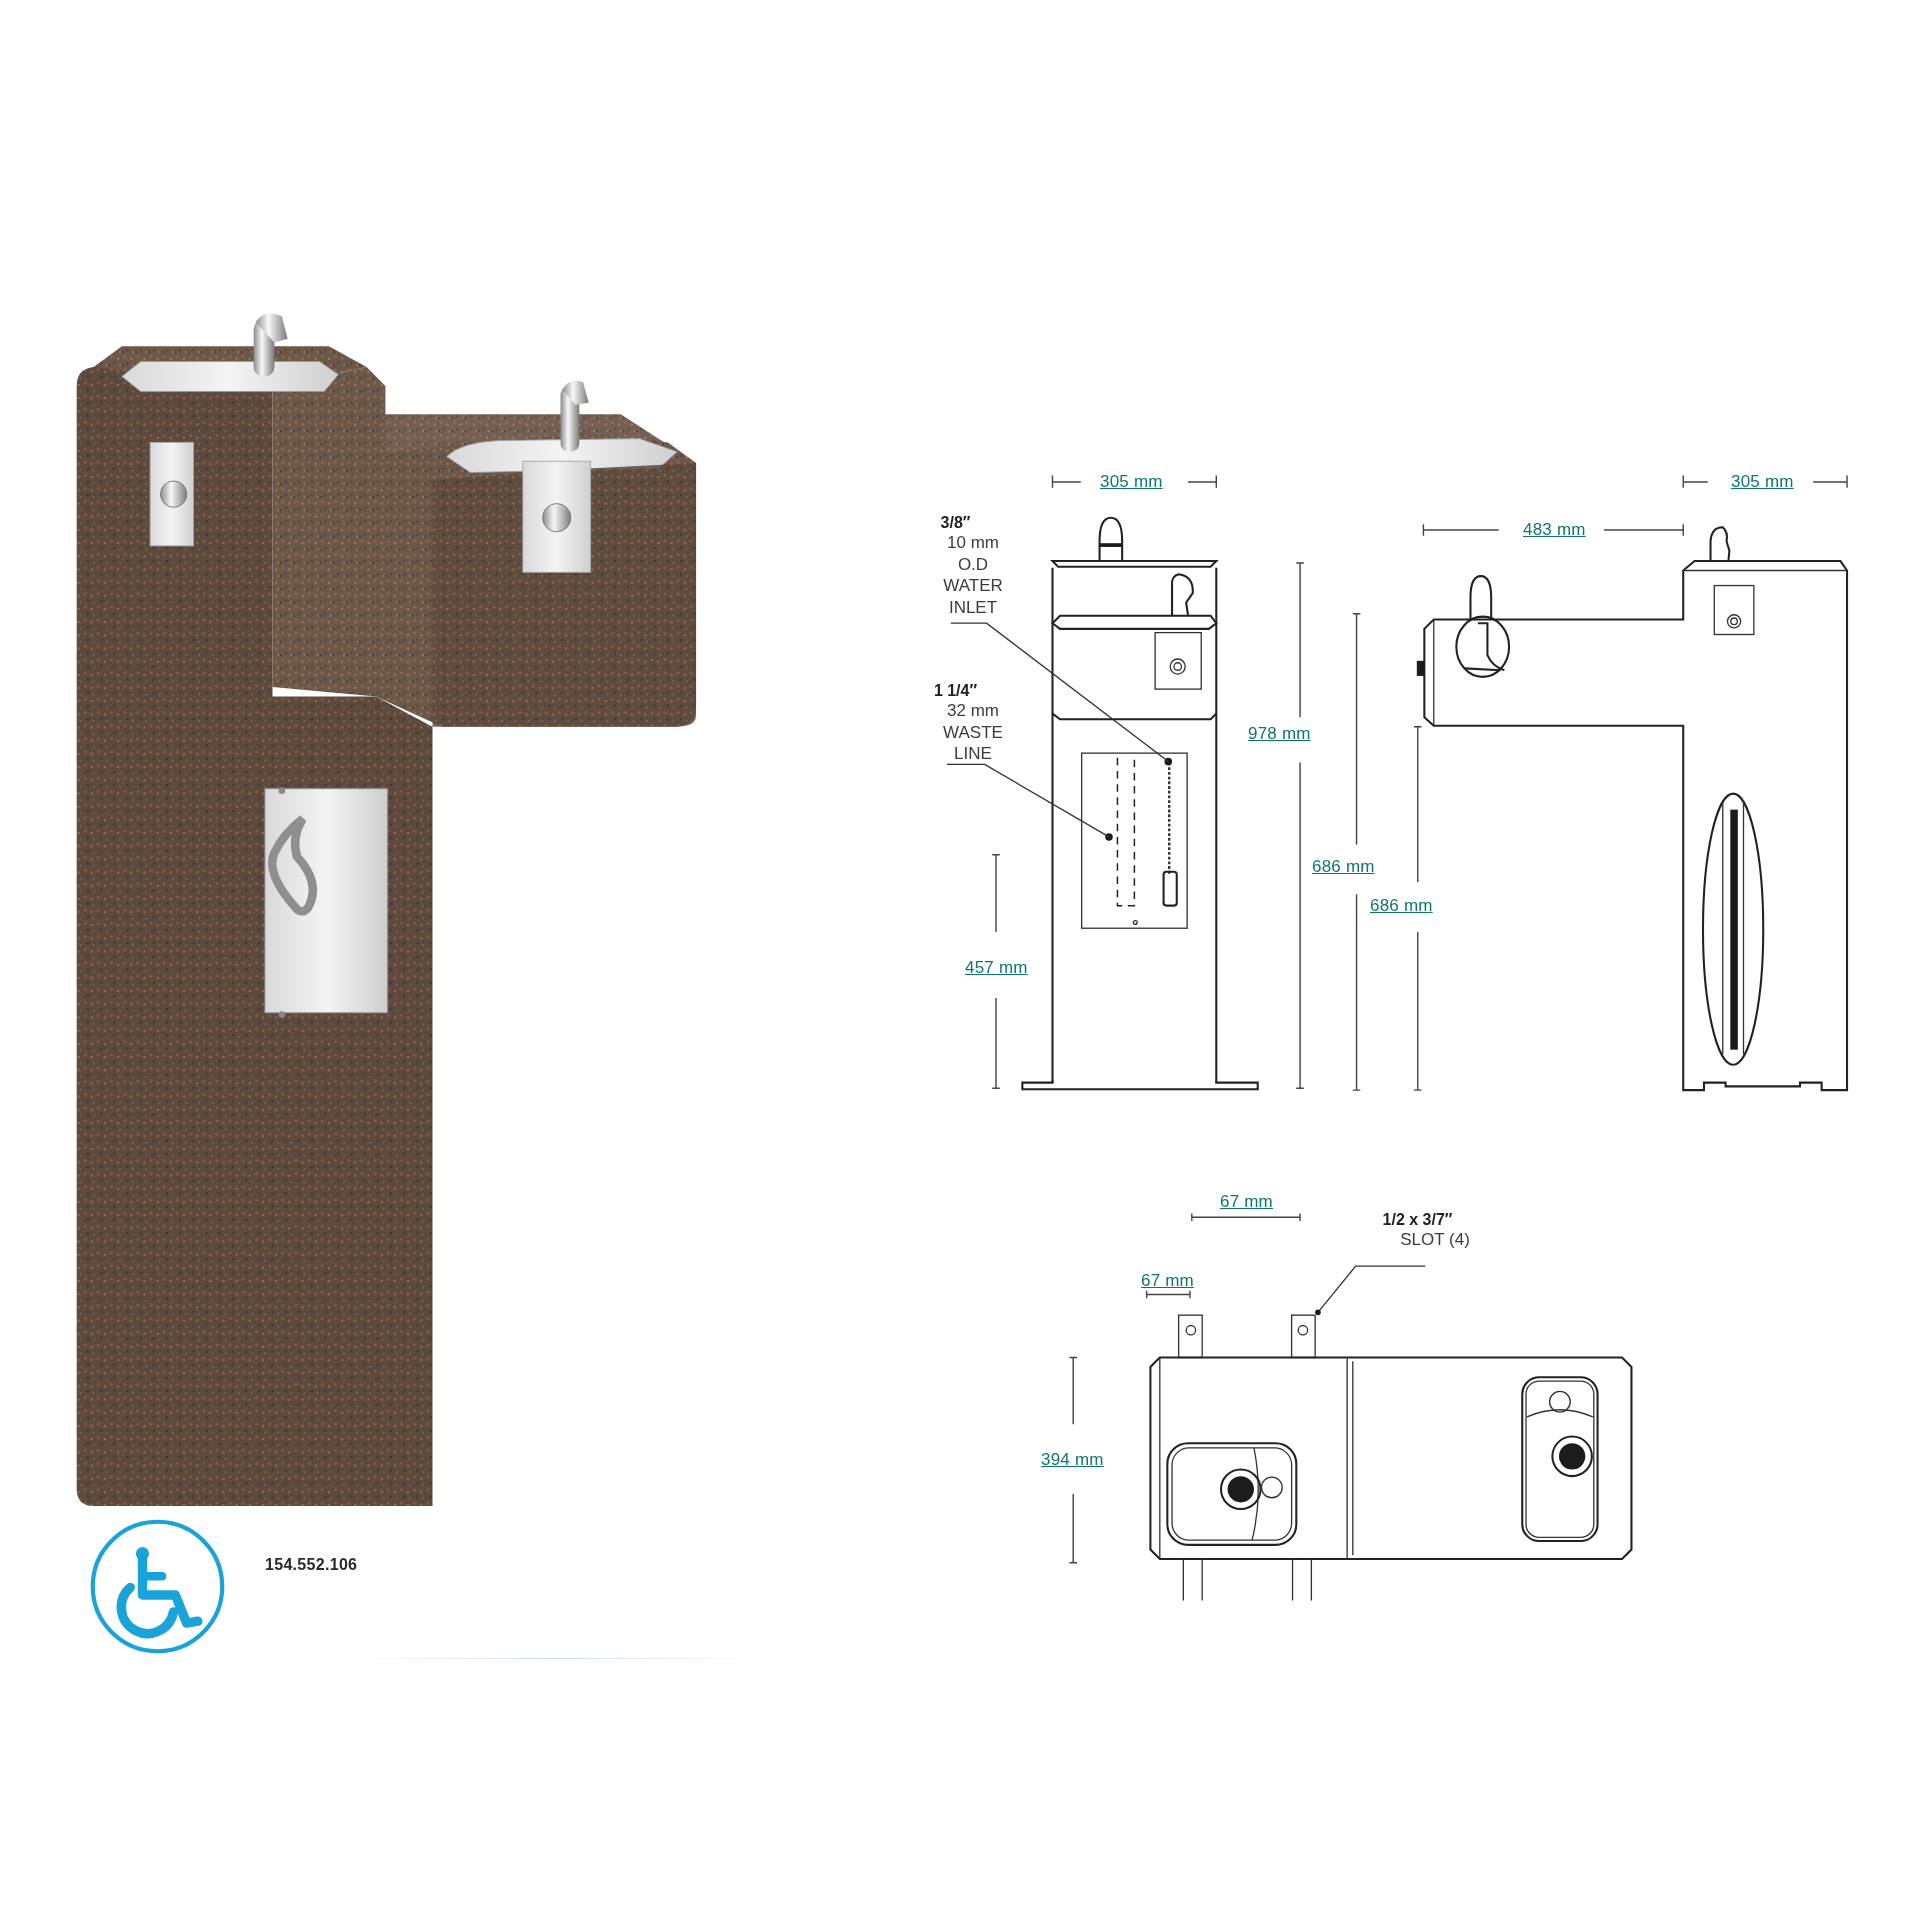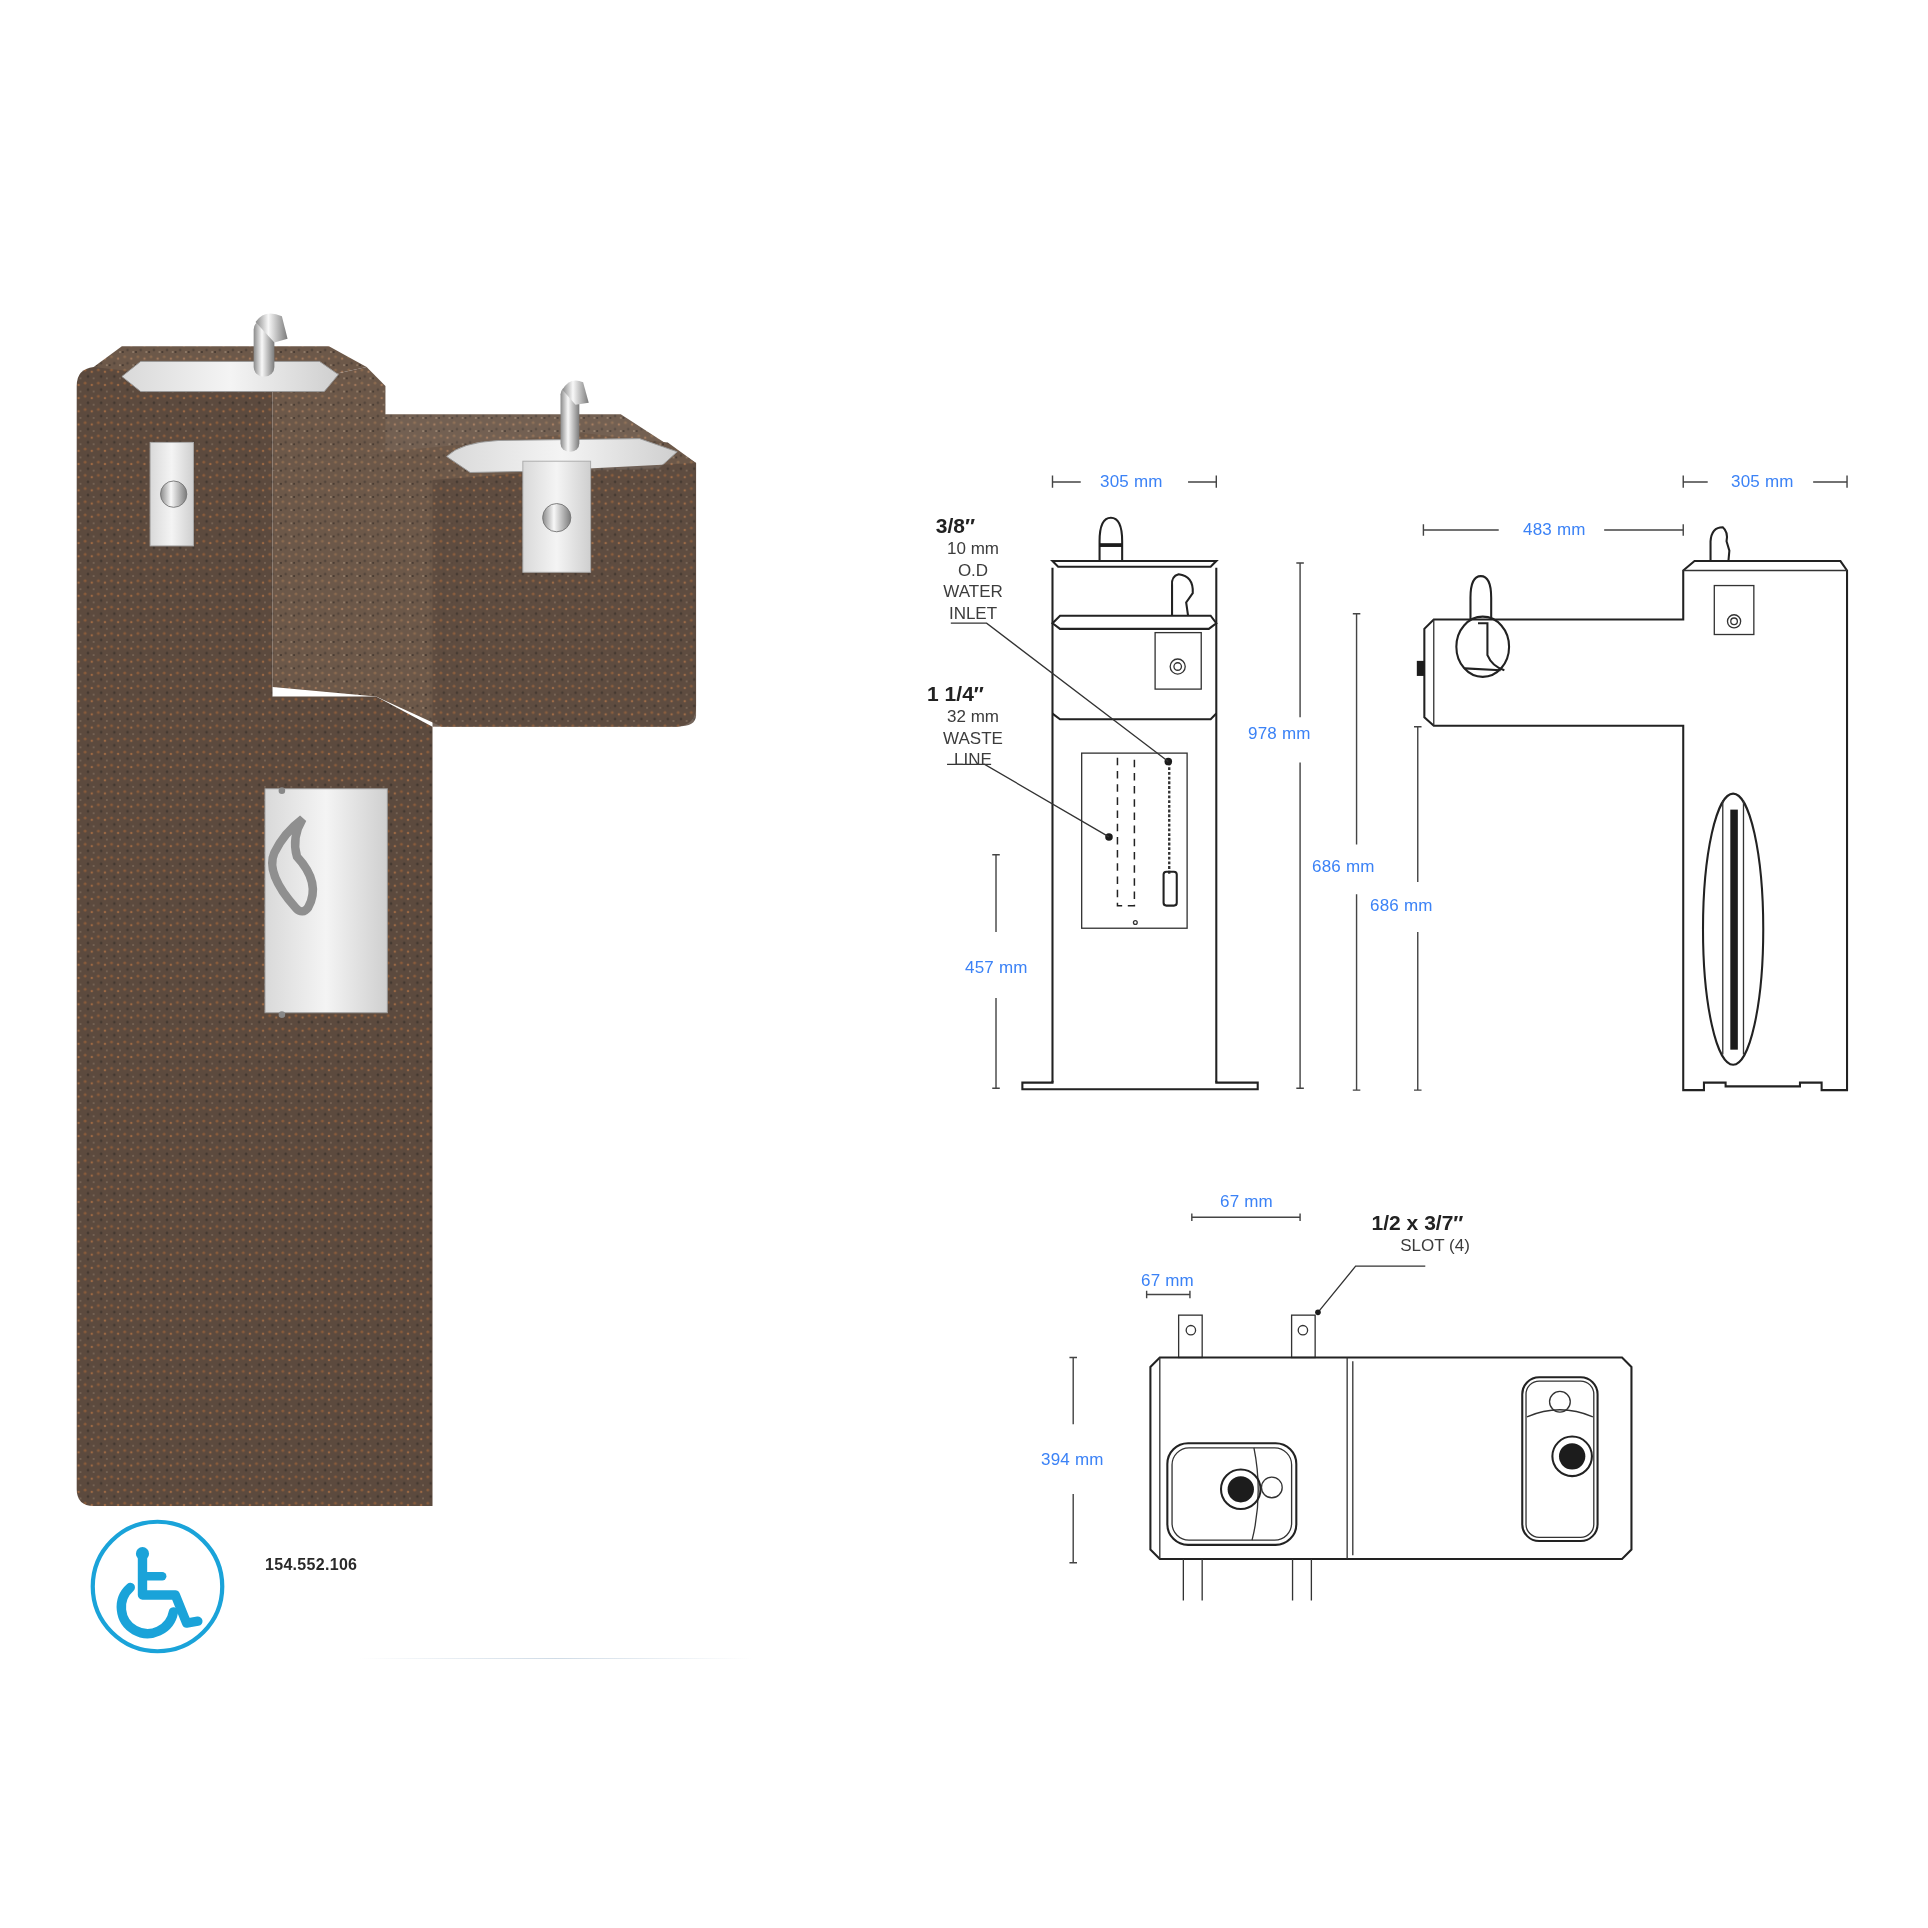--- a/index.html
+++ b/index.html
@@ -1,20 +1,20 @@
 <!DOCTYPE html>
 <html style="font-size:15px"><head>
 <meta charset="utf-8">
 <style>
   html, body { margin:0; padding:0; background:#ffffff; }
   body { width:1928px; height:1928px; position:relative; overflow:hidden;
          font-family:"Liberation Sans", sans-serif; color:#3a3a3a; }
   .abs { position:absolute; }
-  .dim { font-size:17px; color:#3b82f6; letter-spacing:0.2px; white-space:nowrap; }
-  .spec-b { font-size:21px; font-weight:bold; color:#222; }
+  .dim { font-size:17px; color:#0f766e; letter-spacing:0.2px; white-space:nowrap;text-decoration:underline; }
+  .spec-b { font-size:16px; font-weight:bold; color:#222; }
   .spec-l { font-size:17px; color:#3c3c3c; line-height:21.7px;margin-left:35px; }
   .center { text-align:center; }
   svg { position:absolute; left:0; top:0; }
   .ln { stroke:#222; stroke-width:2.2; fill:none; }
   .thin { stroke:#333; stroke-width:1.4; fill:none; }
   .dimln { stroke:#444; stroke-width:1.5; fill:none; }
   .dark { fill:#1c1c1c; }
   .code { font-size:16px; font-weight:bold; color:#2a2a2a; letter-spacing:0.3px; }
 </style>
 </head>

